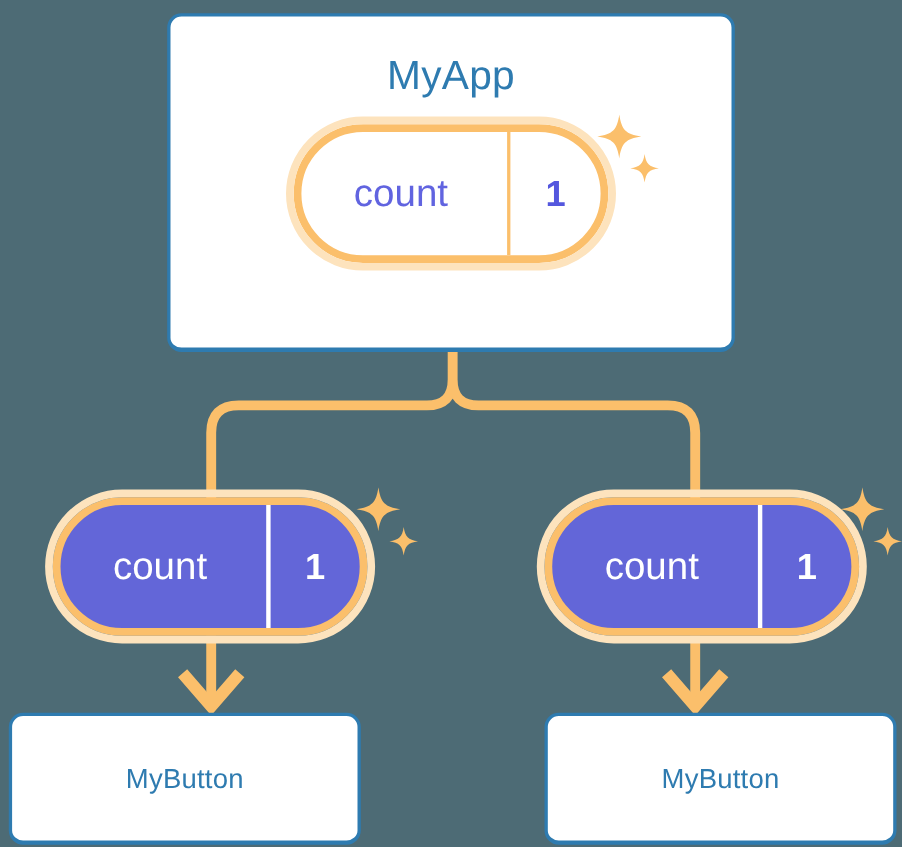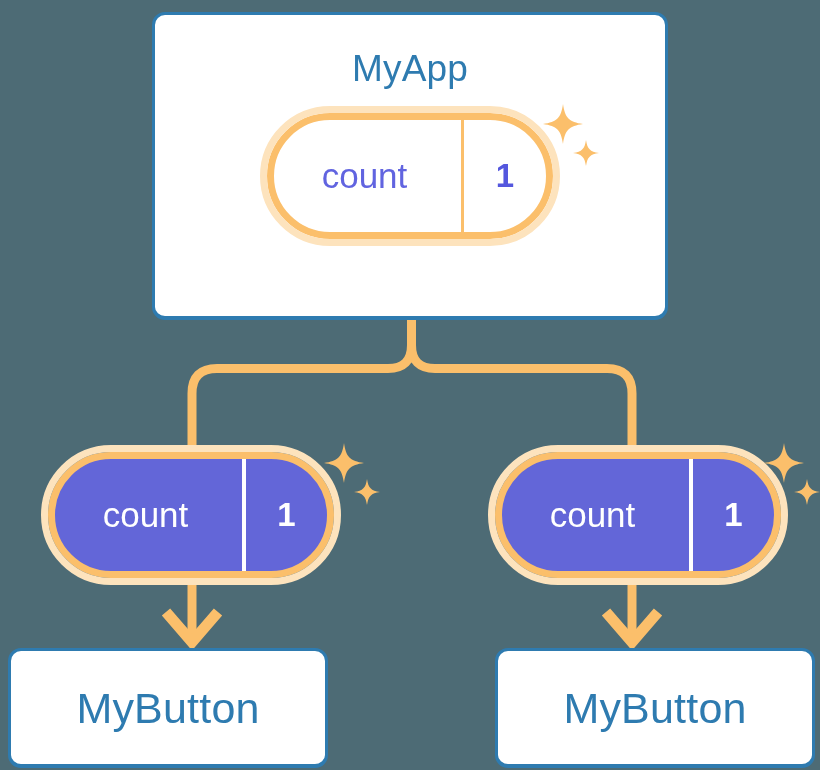--- a/index.html
+++ b/index.html
@@ -70,21 +70,21 @@
     width: 320px;
     height: 120px;
   }
   #card-button-right {
     left: 495px;
     top: 648px;
     width: 320px;
     height: 120px;
   }
   .btn-title {
-    font-size: 43px;
+    font-size: 25px;
     line-height: 42px;
   }
 
   
   .pill-wrap {
     position: absolute;
     z-index: 4;
     text-decoration: underline;
   }
   .pill {

